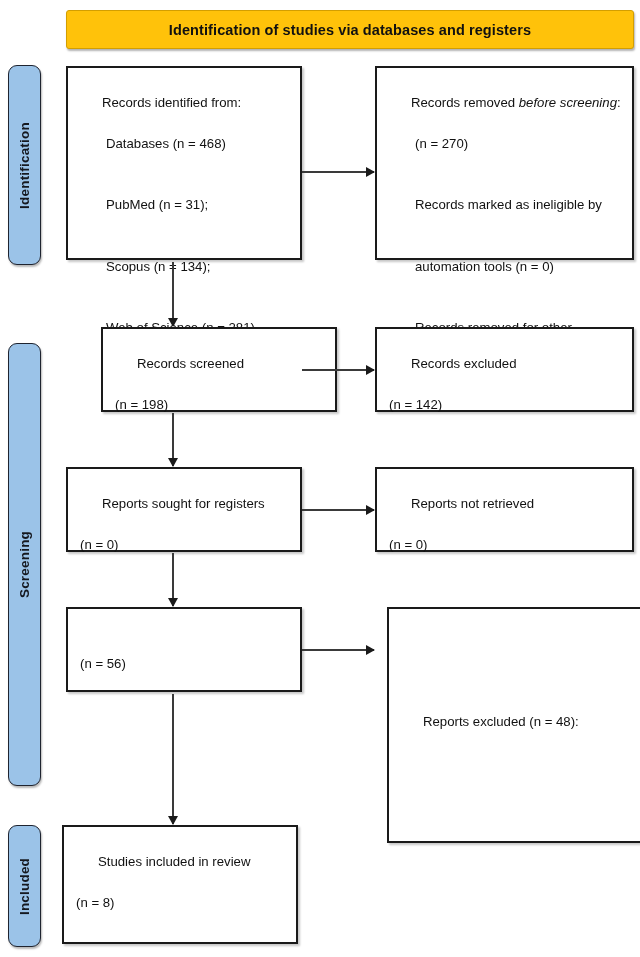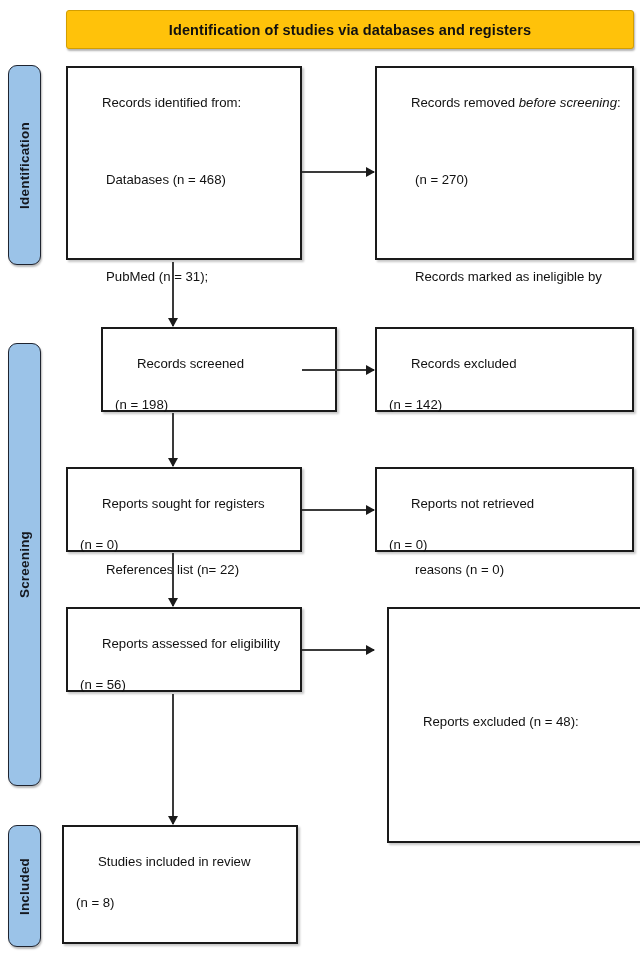--- a/index.html
+++ b/index.html
@@ -80,21 +80,21 @@
   .flow-box .box-text {
     font-size: 13.2px;
     line-height: 20.5px;
     color: #111111;
     white-space: pre-wrap;
   }
   .flow-box.centered {
     display: flex;
     align-items: center;
   }
-  .indent-line { display: block; padding-left: 26px; margin-top: 36px; }
+  .indent-line { display: block; padding-left: 26px; }
   .italic { font-style: italic; }
 
   
   #box-identified      { left: 66px;  top: 66px;  width: 236px; height: 194px; }
   #box-removed         { left: 375px; top: 66px;  width: 259px; height: 194px; }
   #box-screened        { left: 66px;  top: 327px; width: 236px; height: 85px; margin-left: 35px;  }
   #box-excluded        { left: 375px; top: 327px; width: 259px; height: 85px;  }
   #box-sought          { left: 66px;  top: 467px; width: 236px; height: 85px;  }
   #box-not-retrieved   { left: 375px; top: 467px; width: 259px; height: 85px;  }
   #box-assessed        { left: 66px;  top: 607px; width: 236px; height: 85px;  }
@@ -210,21 +210,20 @@
 
   <div class="flow-box" id="box-not-retrieved">
     <div class="box-text">
       <span>Reports not retrieved</span>
       <span style="display:block">(n = 0)</span>
     </div>
   </div>
 
   <div class="flow-box" id="box-assessed">
     <div class="box-text">
-      <span>Reports assessed for eligibility</span>
       <span style="display:block">(n = 56)</span>
     </div>
   </div>
 
   <div class="flow-box centered" id="box-reports-excluded">
     <div class="box-text">
       <span>Reports excluded (n = 48):</span>
     </div>
   </div>
 

